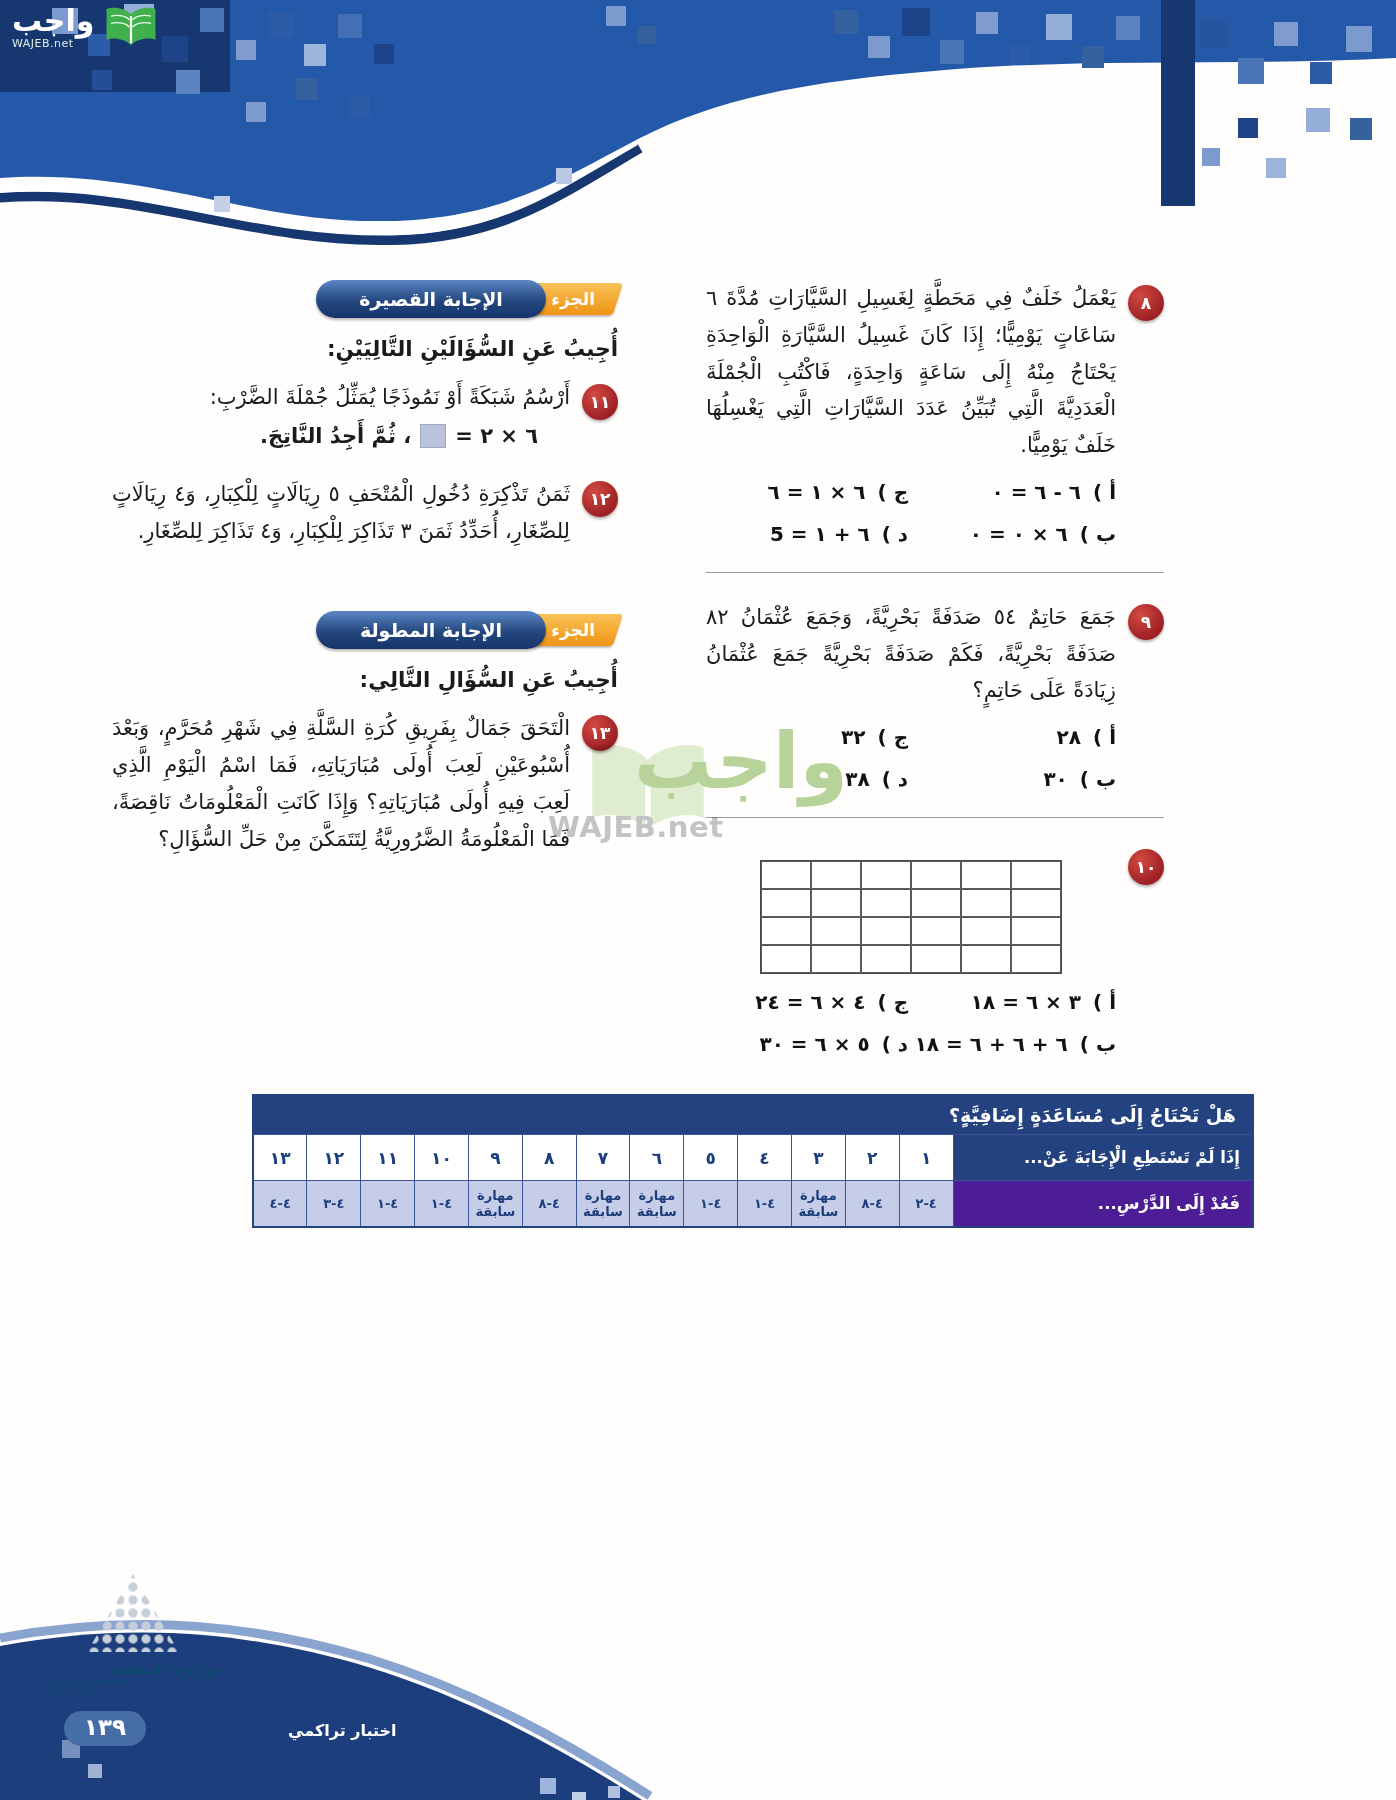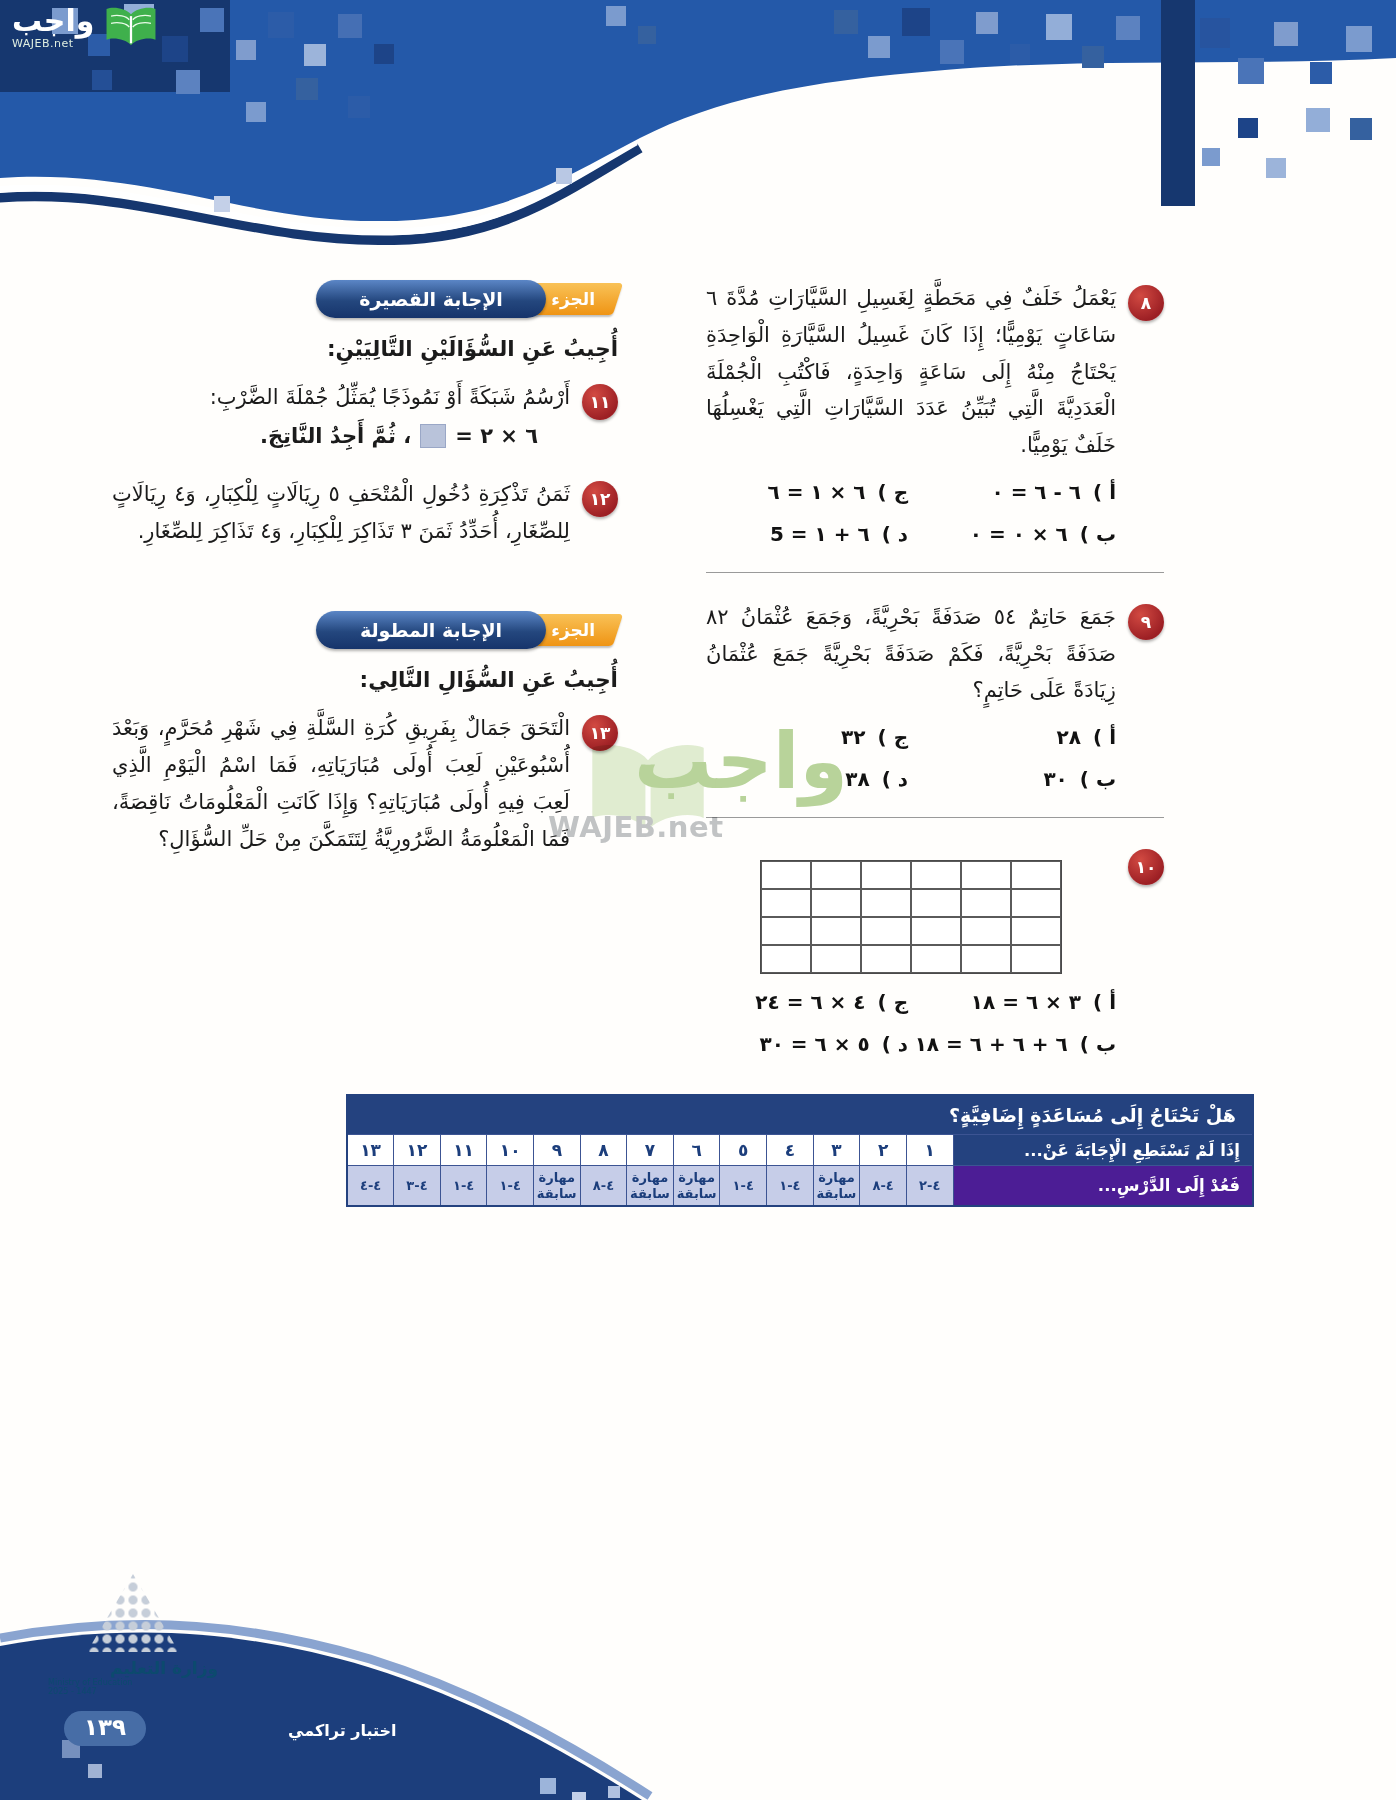--- a/index.html
+++ b/index.html
@@ -44,24 +44,24 @@
   .part-tab span{display:block;transform:skewX(18deg);text-align:center;line-height:32px;color:#fff;font-weight:700;font-size:17px;}
   .part-pill{position:absolute;top:0;right:72px;left:0;height:38px;border-radius:19px;
     background:linear-gradient(180deg,#5b86c6 0%,#24477e 55%,#16346b 100%);
     display:flex;align-items:center;justify-content:center;color:#fff;font-weight:700;font-size:19px;
     box-shadow:0 2px 3px rgba(0,0,0,.3);}
   .intro{font-weight:700;font-size:21.5px;margin:8px 0 18px;}
   .eq-line{margin-top:8px;padding-right:32px;font-weight:700;font-size:21px;display:flex;align-items:center;gap:9px;}
   .ans-box{width:24px;height:22px;background:#b9c3da;border:1px solid #9aa7c6;display:inline-block;}
   .mt-part3{margin-top:62px;}
   
-  .help-table{border-collapse:collapse;table-layout:fixed;width:908px;margin:28px 142px 0 148px;border:2px solid #24427f;}
+  .help-table{border-collapse:collapse;table-layout:fixed;width:1002px;margin:28px 142px 0 148px;border:2px solid #24427f;}
   .help-table td{border:1px solid #3c5493;}
   .ht-header{background:#24427f;color:#fff;font-weight:700;font-size:19px;text-align:right;padding:8px 16px;}
-  .ht-label{background:#24427f;color:#fff;font-weight:700;font-size:16.5px;text-align:right;padding:5px 12px;}
+  .ht-label{background:#24427f;color:#fff;font-weight:700;font-size:16.5px;text-align:right;padding:13px 12px;}
   .ht-label.lesson-label{background:#4c1d95;margin-top:16px;}
   .ht-num{background:#ffffff;color:#1c3e7c;font-weight:700;font-size:17px;text-align:center;padding:5px 2px;}
   .ht-lesson{background:#c6cde8;color:#1c3e7c;font-weight:700;font-size:13px;text-align:center;line-height:1.2;padding:4px 3px;}
   
   .footer-art{position:absolute;bottom:0;left:0;width:1396px;height:250px;z-index:1;}
   .ministry{position:absolute;left:48px;bottom:104px;width:170px;z-index:3;color:#0c4a6e;}
   .min-dots{width:92px;height:78px;margin:0 auto 6px;
     clip-path:polygon(50% 0,100% 100%,0 100%);
     background:radial-gradient(circle,#c6ced9 4.2px,transparent 4.8px);
     background-size:13px 13px;background-position:center;}

